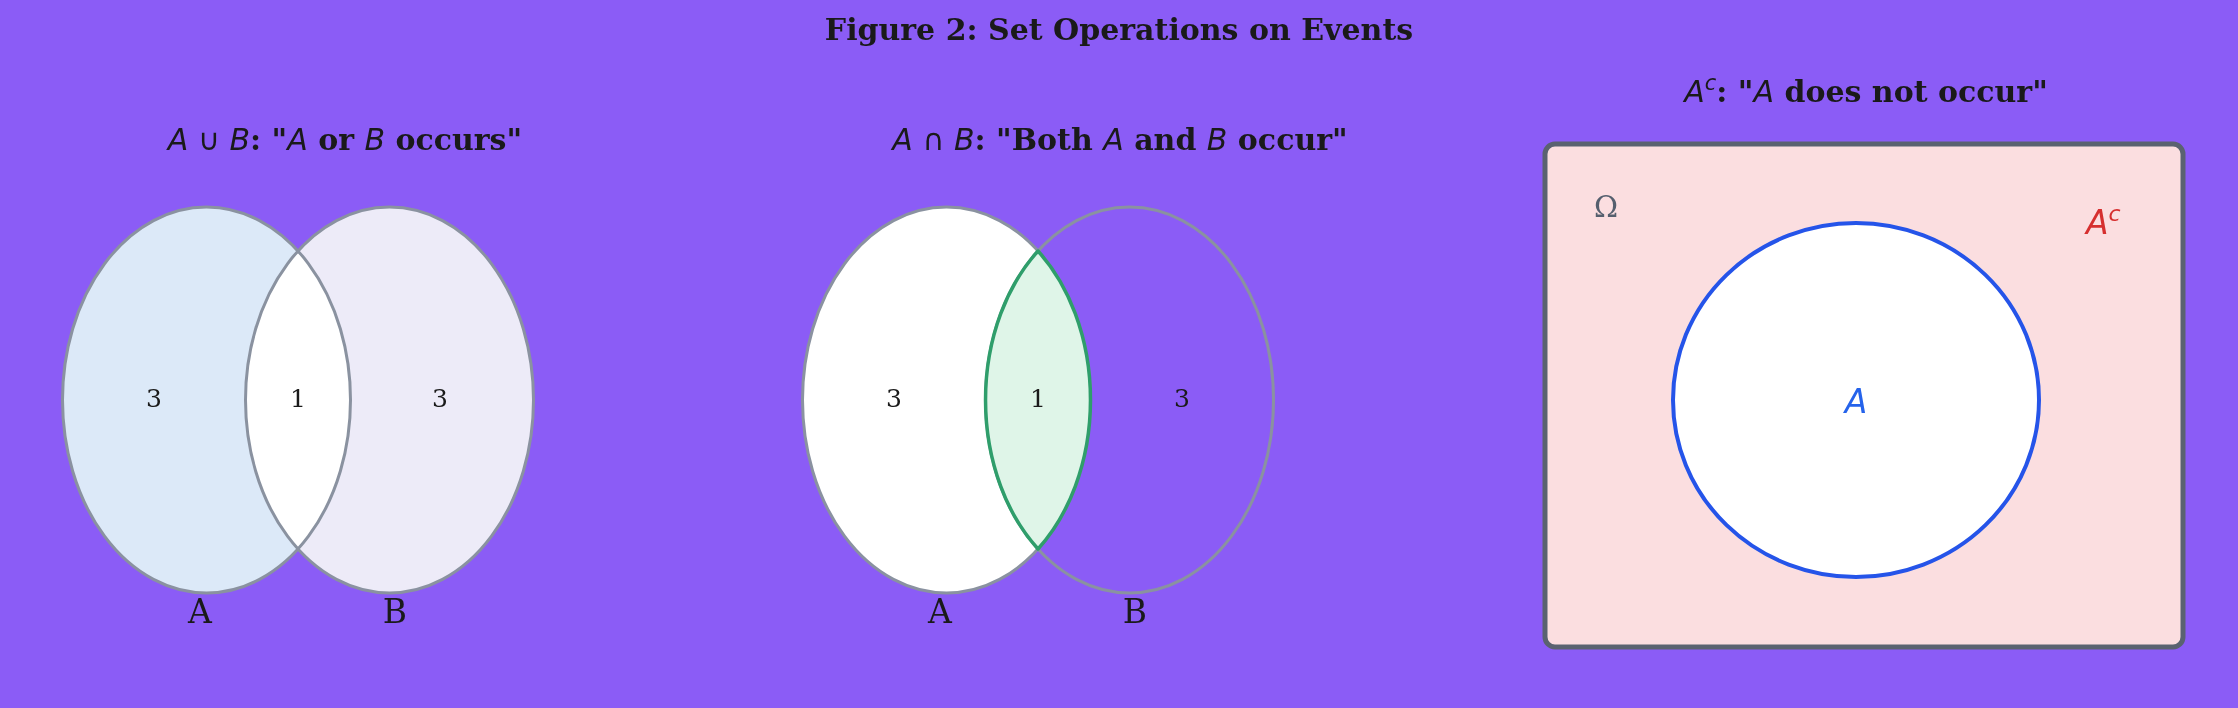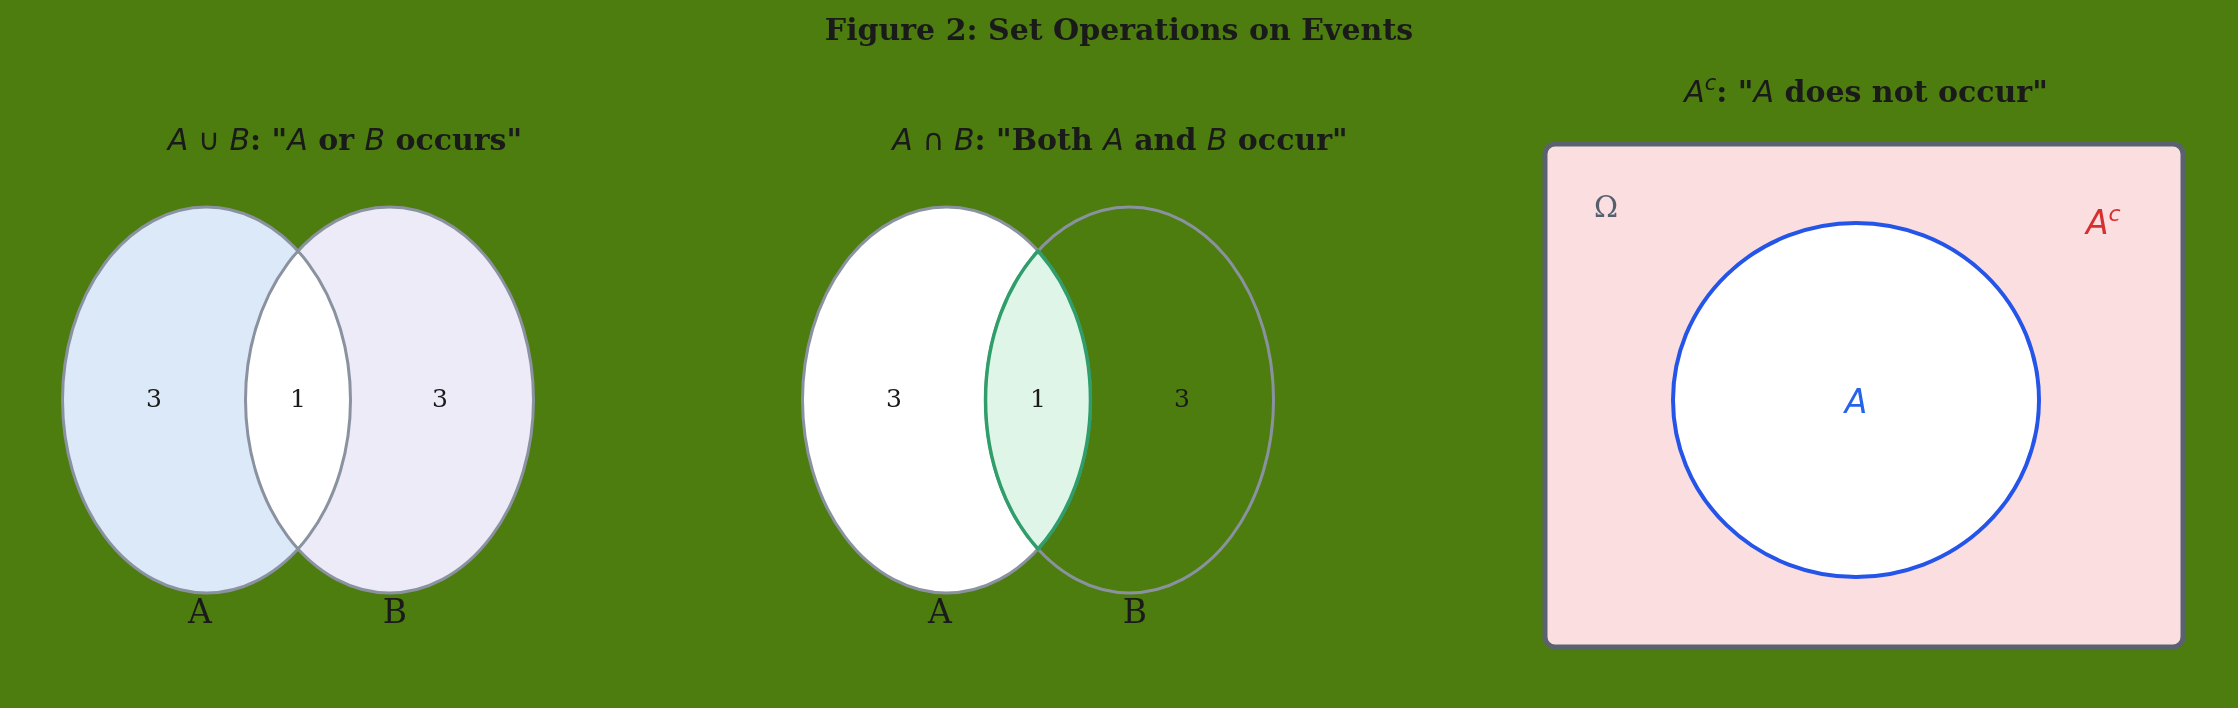--- a/index.html
+++ b/index.html
@@ -1,20 +1,20 @@
 <!DOCTYPE html>
 <html><head>
 <meta charset="utf-8">
 <style>
   html, body { margin: 0; padding: 0; background: #ffffff; }
   .figure-wrap {
     width: 2238px;
     height: 708px;
     position: relative;
-    background: #4d7c0f;
+    background: #8b5cf6;
     overflow: hidden;
   }
   svg { display: block; }
   text { user-select: none; }
   .fig-title {
     font-family: "DejaVu Serif", "Liberation Serif", serif;
     font-weight: bold;
     font-size: 30px;
   }
   .panel-title { font-size: 30px; }

